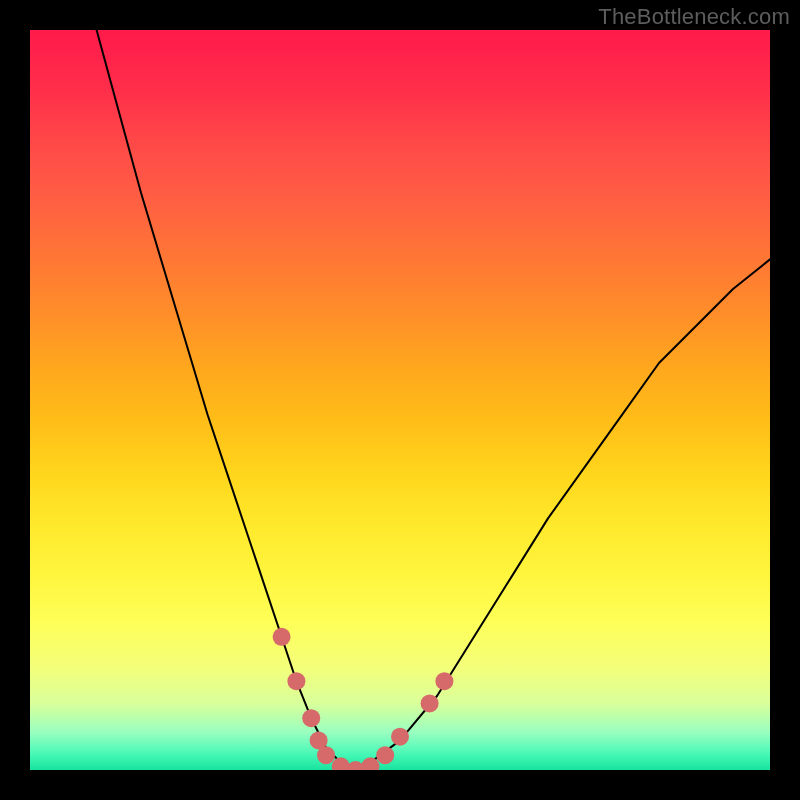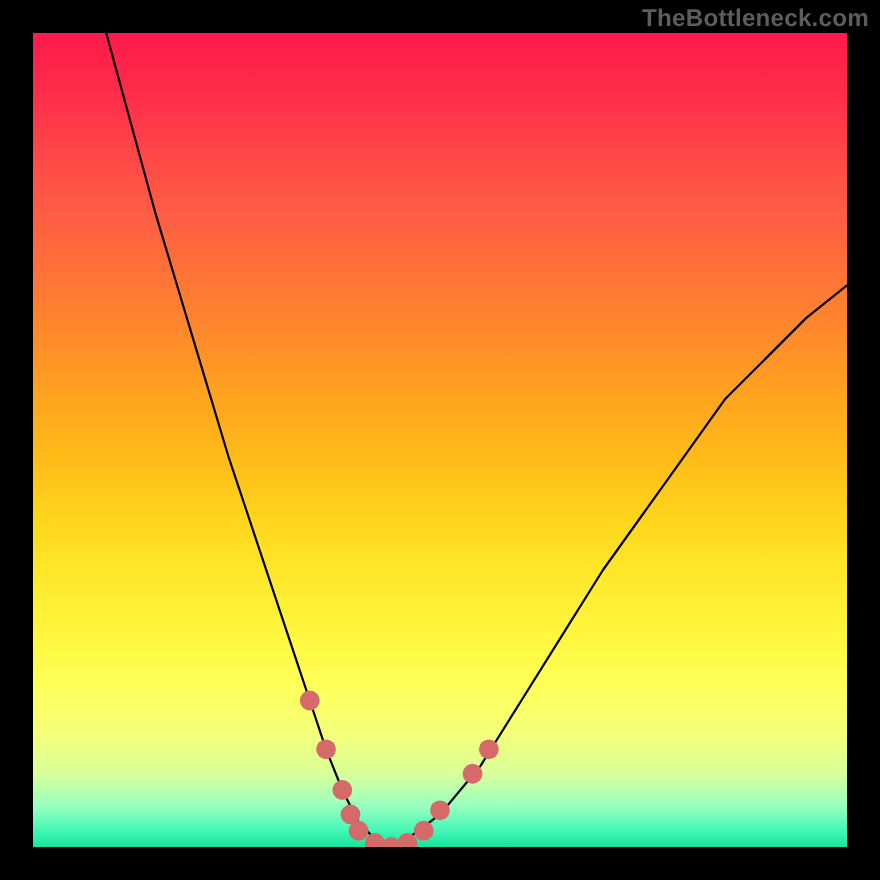--- a/index.html
+++ b/index.html
@@ -50,21 +50,21 @@
       #43f7b5 98%,
       #18e39e 100%
     );
   }
   .watermark {
     position: absolute;
     top: 4px;
     right: 10px;
     color: #5d5d5d;
     font-size: 22px;
-    font-weight: 700;
+    font-weight: 400;
     letter-spacing: 0.2px;
     z-index: 30;
   }
   svg.curve {
     position: absolute;
     inset: 0;
     width: 740px;
     height: 740px;
     z-index: 10;
   }

